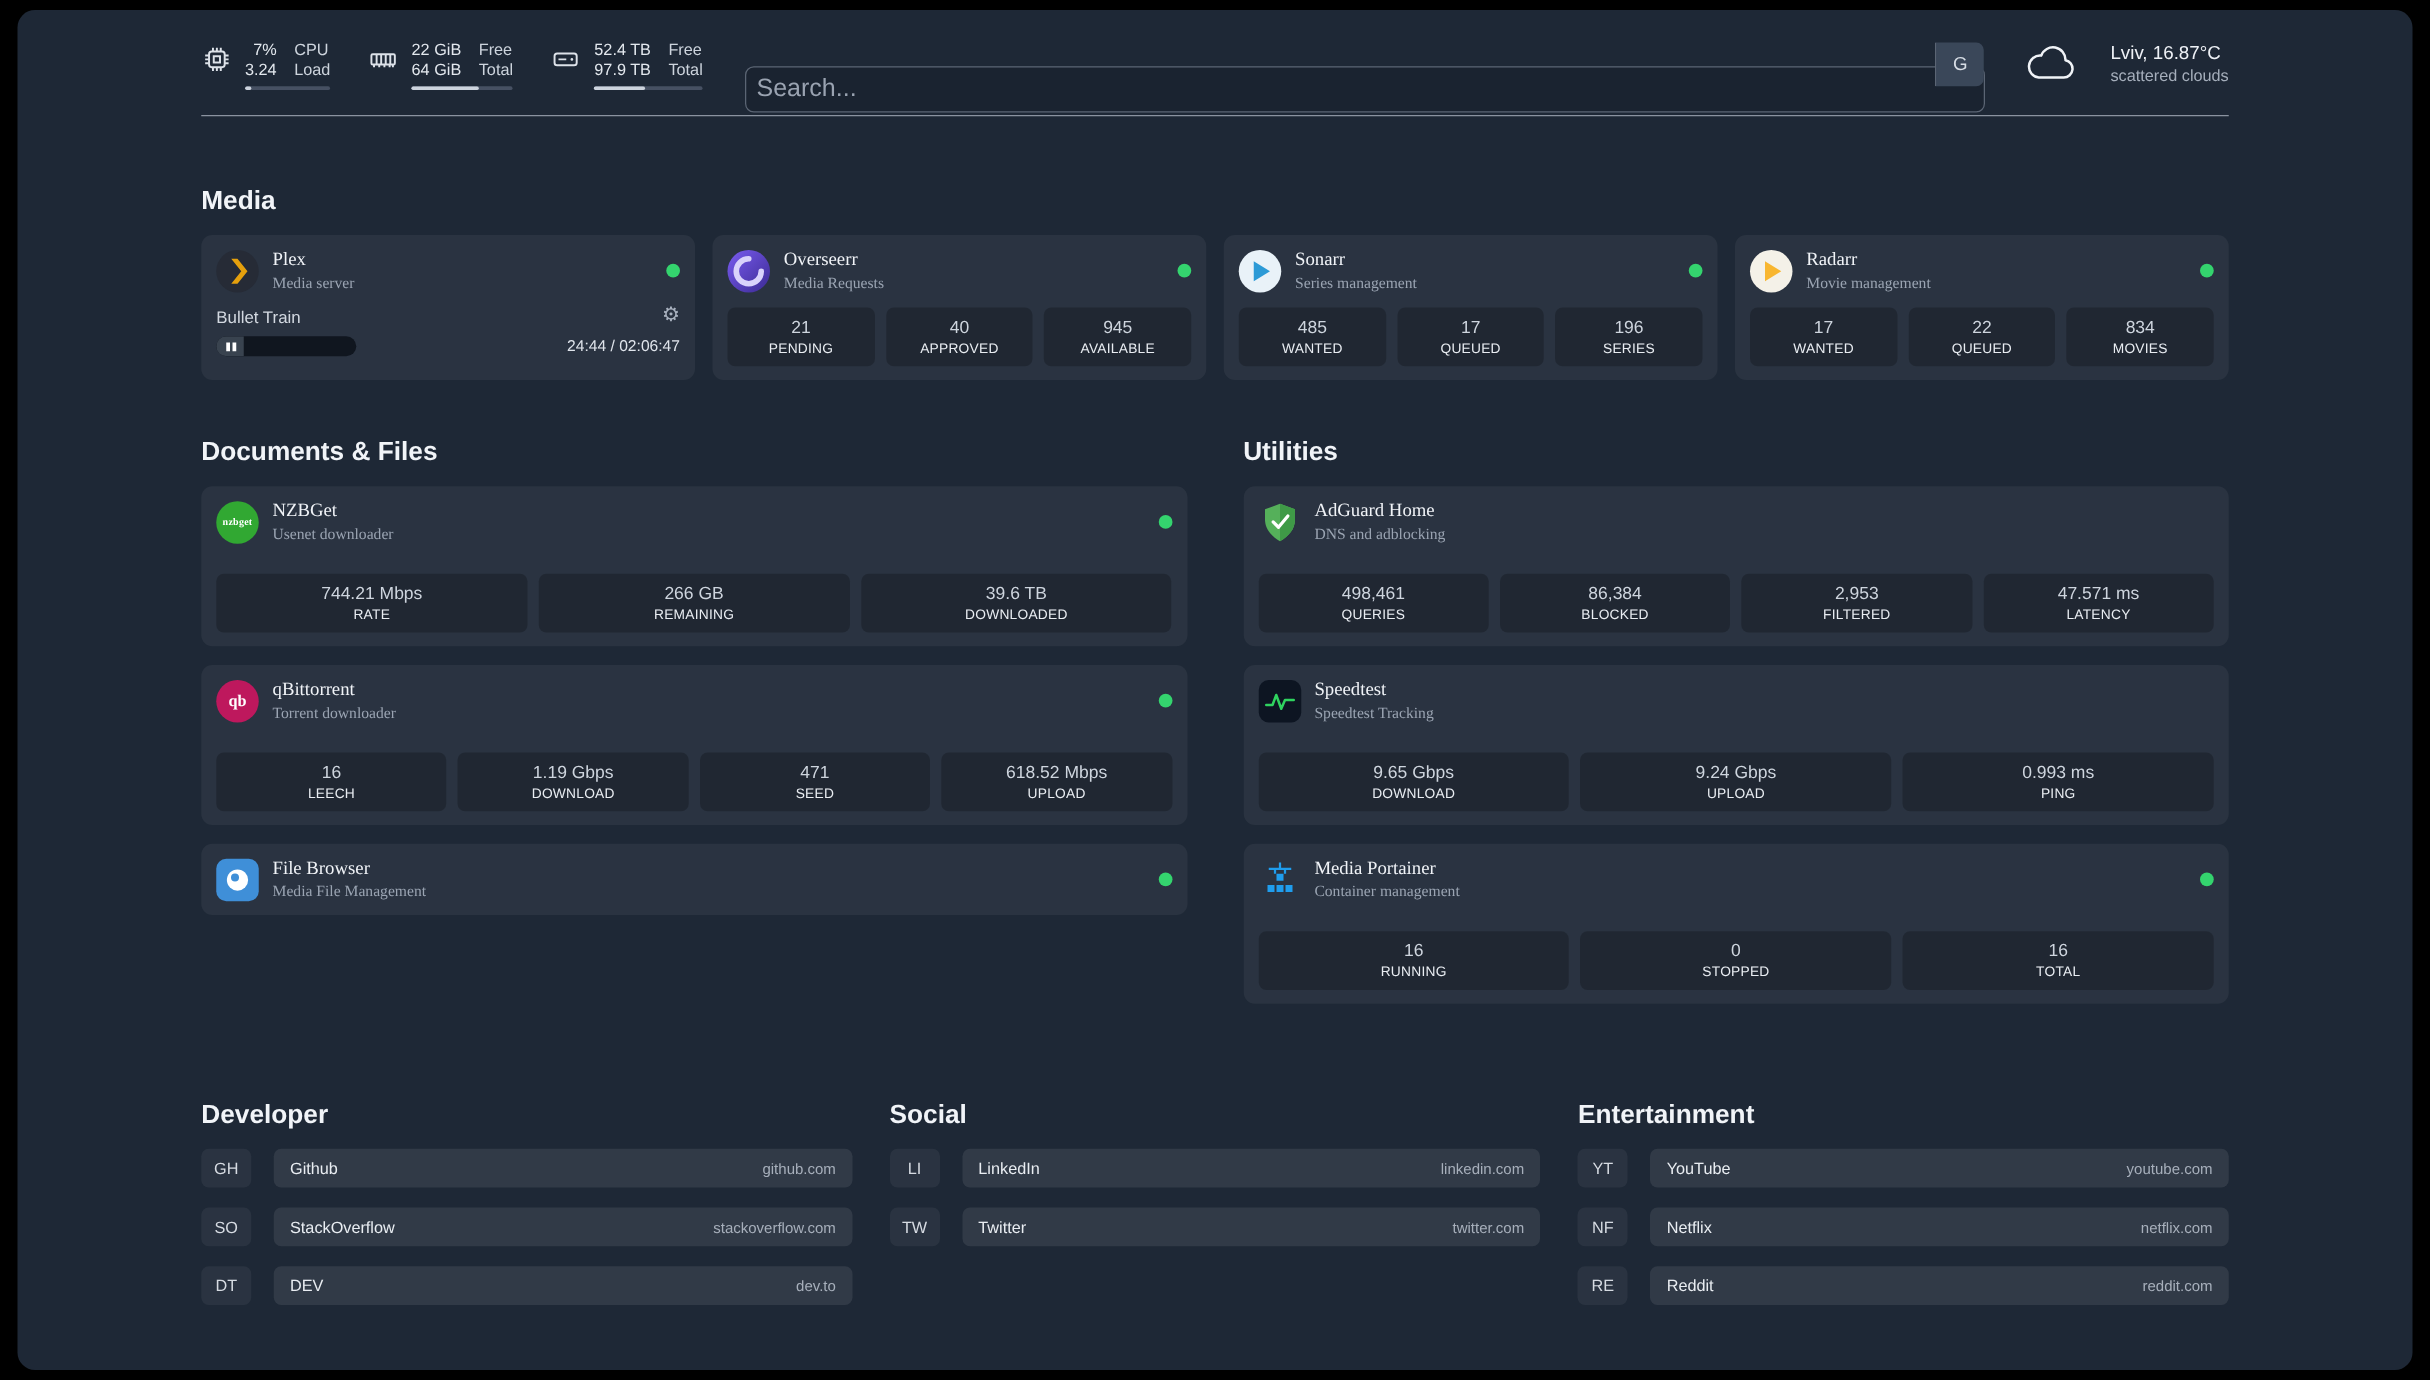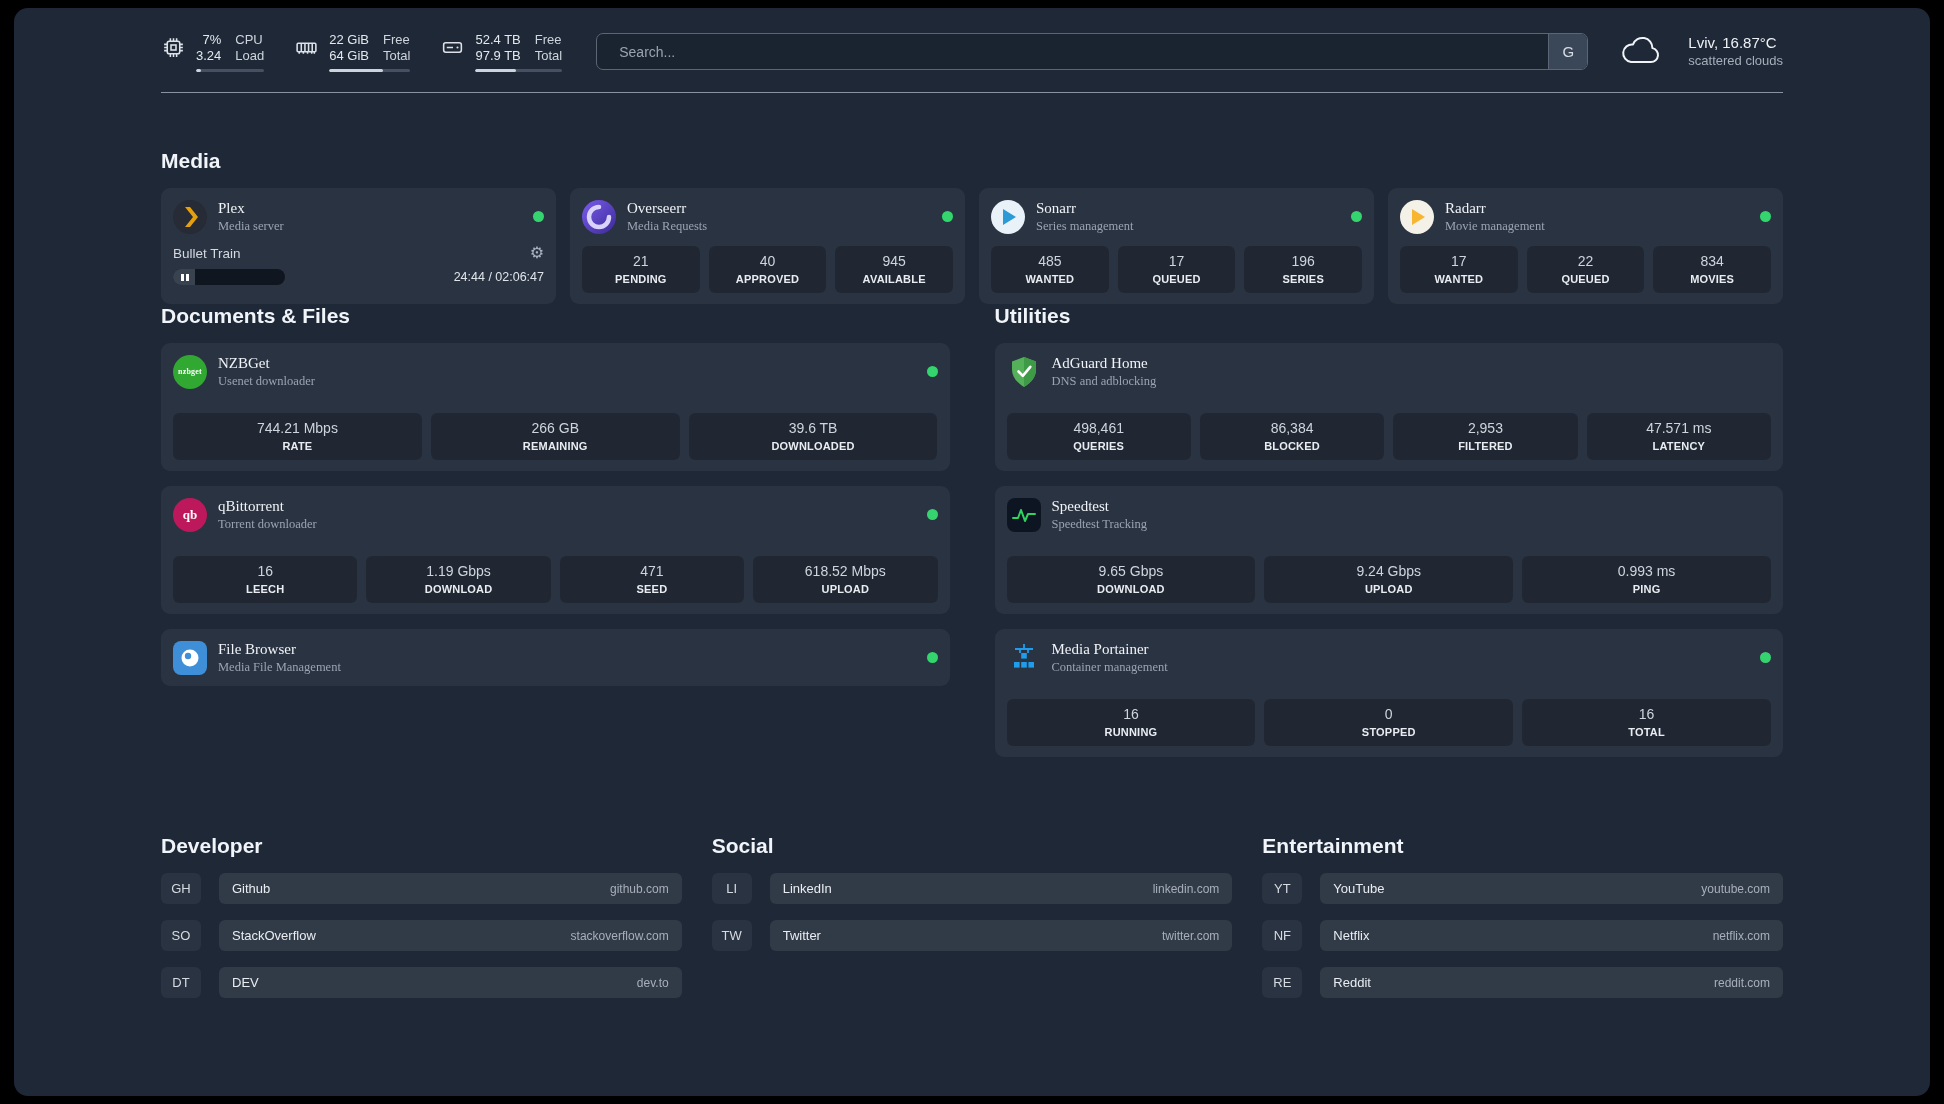--- a/index.html
+++ b/index.html
@@ -11,21 +11,21 @@
   .topbar { display:flex; align-items:flex-start; padding-top:24px; }
   .res { display:flex; gap:10px; margin-right:30px; }
   .res-icon { width:25px; height:25px; margin-top:3px; color:#dde2e9; flex:none; }
   .res-grid { display:grid; grid-template-columns:auto auto; column-gap:14px; font-size:13px; line-height:16px; color:#e3e8ee; }
   .res-val { text-align:right; }
   .res-lab { color:#cdd4dd; }
   .res-bar { grid-column:1/3; height:3px; background:#465062; border-radius:2px; margin-top:5px; position:relative; overflow:hidden; }
   .res-fill { position:absolute; left:0; top:0; bottom:0; background:#ccd3dd; border-radius:2px; }
 
   .search { position:relative; flex:1; margin:1px 30px 0 4px; height:37px; }
-  .search input { width:100%; height:37px; background:rgba(0,0,0,.10); border:1px solid #5b6574; border-radius:7px; color:#c6cdd7; padding:0 50px 0 22px; font-size:14px; outline:none; font-family:inherit; }
+  .search input { width:100%; height:37px; background:rgba(0,0,0,.10); border:1px solid #5b6574; border-radius:7px; color:#c6cdd7; padding:0 50px 0 8px; font-size:20px; outline:none; font-family:inherit;margin-top:20px; }
   .search input::placeholder { color:#9aa3b1; }
   .g-btn { position:absolute; right:1px; top:1px; bottom:1px; width:39px; background:#3a4759; border-left:1px solid #5b6574; border-radius:0 6px 6px 0; display:flex; align-items:center; justify-content:center; color:#d7dde5; font-size:15px; cursor:pointer; }
 
   .weather { display:flex; align-items:flex-start; gap:24px; margin-top:1px; }
   .w-icon { width:46px; height:36px; color:#f0f3f7; flex:none; }
   .w-loc { font-size:15px; color:#eef1f6; line-height:19px; }
   .w-cond { font-size:13px; color:#a5aebb; line-height:17px; }
 
   .divider { height:1px; background:#8b93a0; margin-top:20px; }
 
@@ -39,34 +39,34 @@
   .card-head { display:flex; align-items:center; gap:11px;font-family:Liberation Serif, serif; }
   .svc-icon { width:34px; height:34px; flex:none; border-radius:50%; display:flex; align-items:center; justify-content:center; overflow:hidden; }
   .svc-name { font-size:15px; color:#f0f3f7; line-height:19px; }
   .svc-desc { font-size:12.5px; color:#9aa4b2; line-height:16px; }
   .dot { width:11px; height:11px; border-radius:50%; margin-left:auto; flex:none; }
 
   .stats { margin-top:auto; padding-top:12px; display:flex; gap:9px; }
   .stats-fixed { margin-top:12px; padding-top:12px; }
   .stat { flex:1; background:rgba(0,0,0,.22); border-radius:6px; text-align:center; padding:7px 4px 8px; }
   .stat-v { font-size:14px; color:#ced5de; line-height:17px; }
-  .stat-l { font-size:11px; font-weight:700; color:#e9edf2; margin-top:3px; letter-spacing:.2px; }
+  .stat-l { font-size:11px; font-weight:400; color:#e9edf2; margin-top:3px; letter-spacing:.2px; }
 
   
   .np-row1 { display:flex; align-items:center; margin-top:11px; }
   .np-title { font-size:13.5px; color:#d3d9e1; }
   .gear { margin-left:auto; color:#a9b2bf; font-size:16px; line-height:16px; cursor:pointer; }
   .np-row2 { display:flex; align-items:center; margin-top:8px; }
   .np-progress { width:112px; height:16px; background:#10161f; border-radius:8px; position:relative; overflow:hidden; cursor:pointer; }
   .np-fill { position:absolute; left:0; top:0; bottom:0; background:#39434f; }
   .np-pause { position:absolute; left:8px; top:4.5px; display:flex; gap:2.5px; }
   .np-pause i { display:block; width:2.5px; height:7px; background:#fff; }
   .np-time { margin-left:auto; font-size:12.5px; color:#e0e5ec; }
 
-  .two-col { display:grid; grid-template-columns:1fr 1fr; column-gap:14px; align-items:start;gap:45px; }
+  .two-col { display:grid; grid-template-columns:1fr 1fr; column-gap:14px; margin-top:46px; align-items:start;gap:45px; }
   .col-title { margin-bottom:15px; }
   .col .card { margin-bottom:15px; }
 
   
   .bm-grid { display:grid; grid-template-columns:repeat(3,1fr); column-gap:30px; margin-top:62px; padding-bottom:34px; align-items:start; }
   .bm-title { margin-bottom:15px; }
   .bm-row { display:flex; align-items:center; margin-bottom:16px; cursor:pointer; }
   .bm-abbr { width:40px; height:31px; background:rgba(255,255,255,.055); border-radius:6px; display:flex; align-items:center; justify-content:center; font-size:13px; color:#d6dbe2; flex:none; }
   .bm-pill { flex:1; margin-left:18px; height:31px; background:rgba(255,255,255,.085); border-radius:6px; display:flex; align-items:center; padding:0 13px;gap:25px; }
   .bm-name { font-size:13px; color:#e9edf2; }

